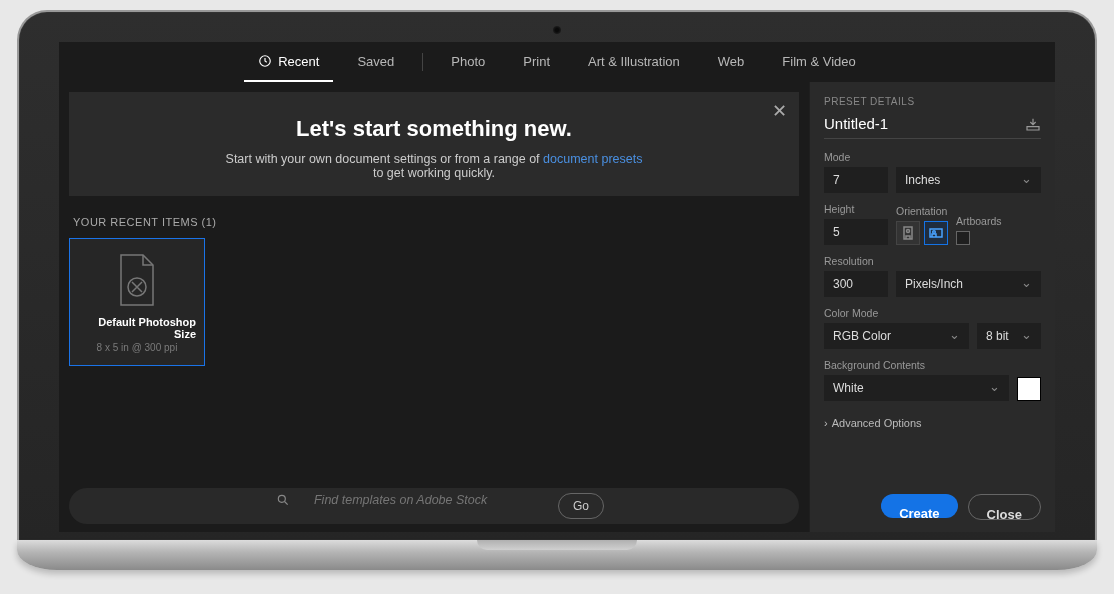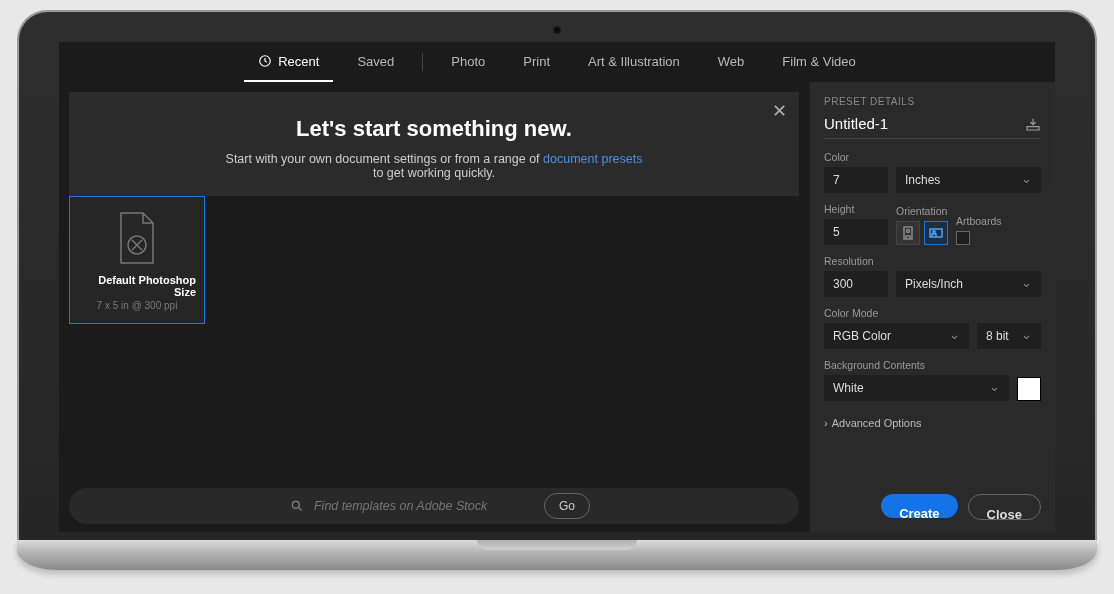--- a/index.html
+++ b/index.html
@@ -171,21 +171,21 @@
     margin-top: auto;
     display: flex;
     align-items: center;
     gap: 10px;
     background: #292929;
     border-radius: 20px;
     height: 36px;
     padding: 0 6px 0 18px;
     justify-content: center;
   }
-  .search-inner { display:flex;align-items:center;gap:10px; }
+  .search-inner { display:flex;align-items:flex-start;gap:24px; }
   .search input {
     background: transparent;
     border: none;
     outline: none;
     color: #999;
     font-style: italic;
     font-size: 12.5px;
     width: 220px;
   }
   .go-btn {
@@ -360,33 +360,34 @@
           <div class="hero">
             <span class="hero-close">✕</span>
             <div class="hero-title">Let's start something new.</div>
             <div class="hero-sub">
               <span>Start with your own document settings or from a range of</span>
               <a href="#">document presets</a><br>
               <span>to get working quickly.</span>
             </div>
           </div>
 
+          <div class="recent-label">YOUR RECENT ITEMS  (1)</div>
 
           <div class="recent-grid">
             <div class="preset-card">
               <div class="thumb">
                 <svg width="44" height="54" viewBox="0 0 44 54" fill="none" stroke="#777" stroke-width="1.5">
                   <path d="M6 2h22l10 10v40H6z"></path>
                   <path d="M28 2v10h10"></path>
                   <circle cx="22" cy="34" r="9"></circle>
                   <path d="M17 29l10 10M27 29l-10 10"></path>
                 </svg>
               </div>
               <div class="name">Default Photoshop Size</div>
-              <div class="dims">7 x 5 in @ 300 ppi</div>
+              <div class="dims">8 x 5 in @ 300 ppi</div>
             </div>
           </div>
 
           <div class="search">
             <div class="search-inner">
               <span>
                 <svg width="14" height="14" viewBox="0 0 24 24" fill="none" stroke="#888" stroke-width="2">
                     <circle cx="10" cy="10" r="6"></circle>
                     <path d="M20 20l-5-5"></path>
                   </svg>
@@ -402,21 +403,21 @@
           <div class="doc-name-row">
             <input class="doc-name" value="Untitled-1" style="">
             <span class="save-preset">
               <svg width="16" height="14" viewBox="0 0 24 20" fill="none" stroke="#999" stroke-width="1.8">
                   <path d="M3 14h18v5H3z"></path>
                   <path d="M12 2v9M8 7l4 4 4-4"></path>
                 </svg>
             </span>
           </div>
 
-          <span class="label">Color</span>
+          <span class="label">Mode</span>
           <div class="row">
             <input class="input-box w-narrow" value="7" style="">
             <div class="select w-wide">
                 <span>Inches</span>
               </div>
           </div>
 
           <div class="row">
             <div class="col">
               <span class="label">Height</span>

